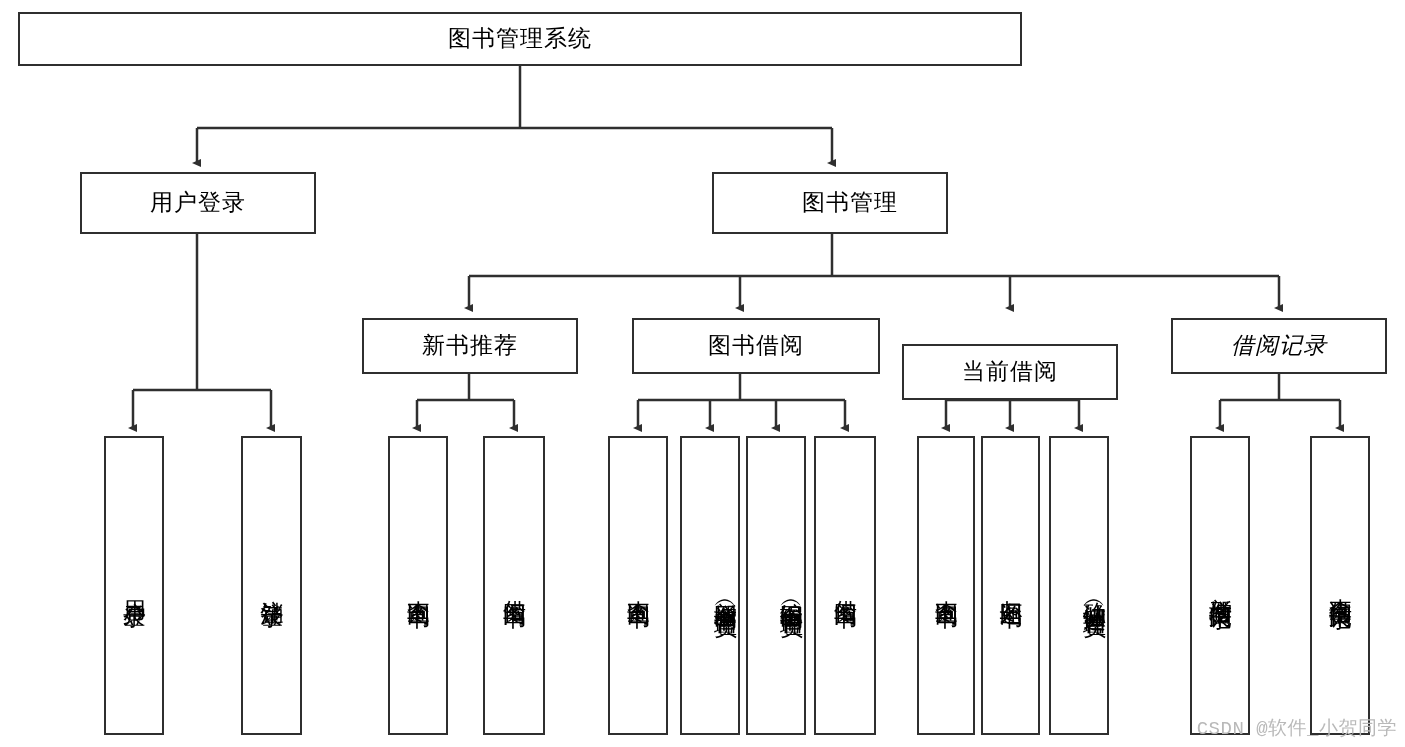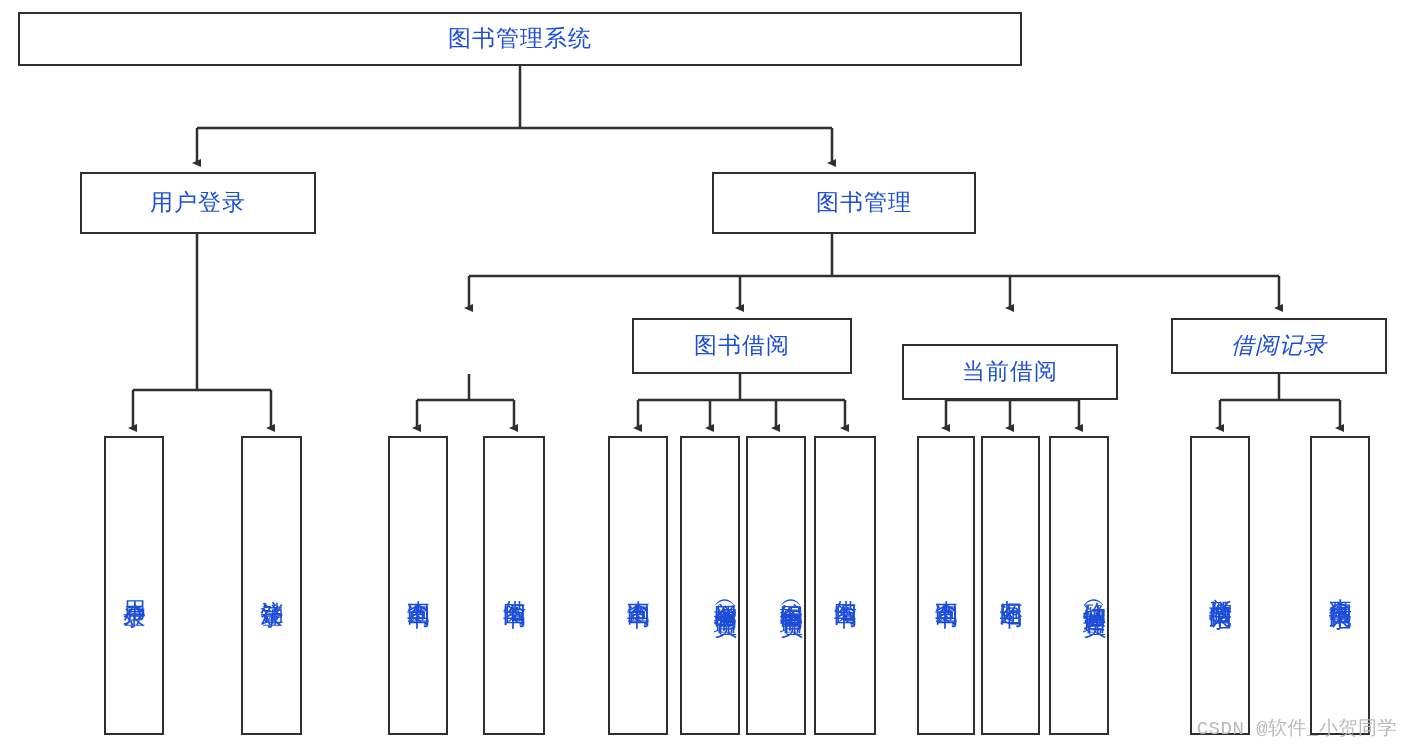--- a/index.html
+++ b/index.html
@@ -26,21 +26,21 @@
     pointer-events: none;
   }
   .node {
     position: absolute;
     box-sizing: border-box;
     border: 2px solid #2f2f2f;
     background: #ffffff;
     display: flex;
     align-items: center;
     justify-content: center;
-    color: #1d4ed8;
+    color: #000000;
     overflow: hidden;
   }
   .node.horiz {
     font-size: 23px;
     letter-spacing: 1px;
     line-height: 1.1;
   }
   .node.vert {
     writing-mode: vertical-rl;
     text-orientation: upright;
@@ -117,23 +117,24 @@
       <path d="M1279,374 L1279,400"></path>
       <path d="M1220,400 L1340,400"></path>
       <path d="M1220,400 L1220,428" marker-end="url(#arw)"></path>
       <path d="M1340,400 L1340,428" marker-end="url(#arw)"></path>
     </g>
   </svg>
 
   <div class="node horiz" style="left:18px; top:12px; width:1004px; height:54px;">图书管理系统</div>
 
   <div class="node horiz" style="left:80px; top:172px; width:236px; height:62px;">用户登录</div>
-  <div class="node horiz" style="left:712px; top:172px; width:264px; height:62px;padding-left:40px;">图书管理</div>
+  <div class="node horiz" style="left:712px; top:172px; width:236px; height:62px;padding-left:40px;">图书管理</div>
 
-  <div class="node horiz" style="left:632px; top:318px; width:220px; height:56px;">图书借阅</div>
+  <div class="node horiz" style="left:362px; top:318px; width:216px; height:56px;">新书推荐</div>
+  <div class="node horiz" style="left:632px; top:318px; width:248px; height:56px;">图书借阅</div>
   <div class="node horiz" style="left:902px; top:318px; width:216px; height:56px;margin-top:26px;">当前借阅</div>
   <div class="node horiz" style="left:1171px; top:318px; width:216px; height:56px;font-style:italic;">借阅记录</div>
 
   <div class="node vert centered" style="left:104px; top:436px; width:60px; height:299px;">用户登录</div>
   <div class="node vert centered" style="left:241px; top:436px; width:61px; height:299px;">注销登录</div>
 
   <div class="node vert centered" style="left:388px; top:436px; width:60px; height:299px;">查询图书</div>
   <div class="node vert centered" style="left:483px; top:436px; width:62px; height:299px;">借阅图书</div>
 
   <div class="node vert centered" style="left:608px; top:436px; width:60px; height:299px;">查询图书</div>

